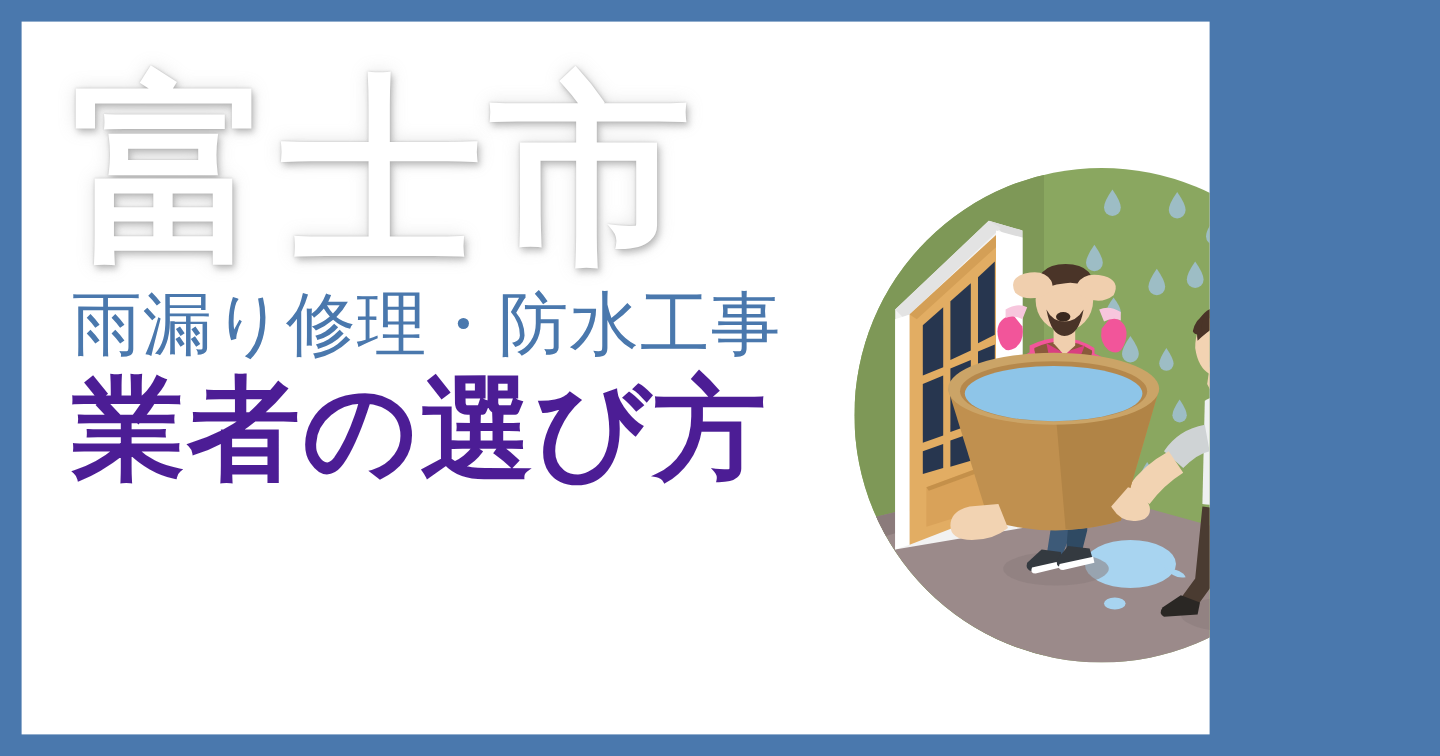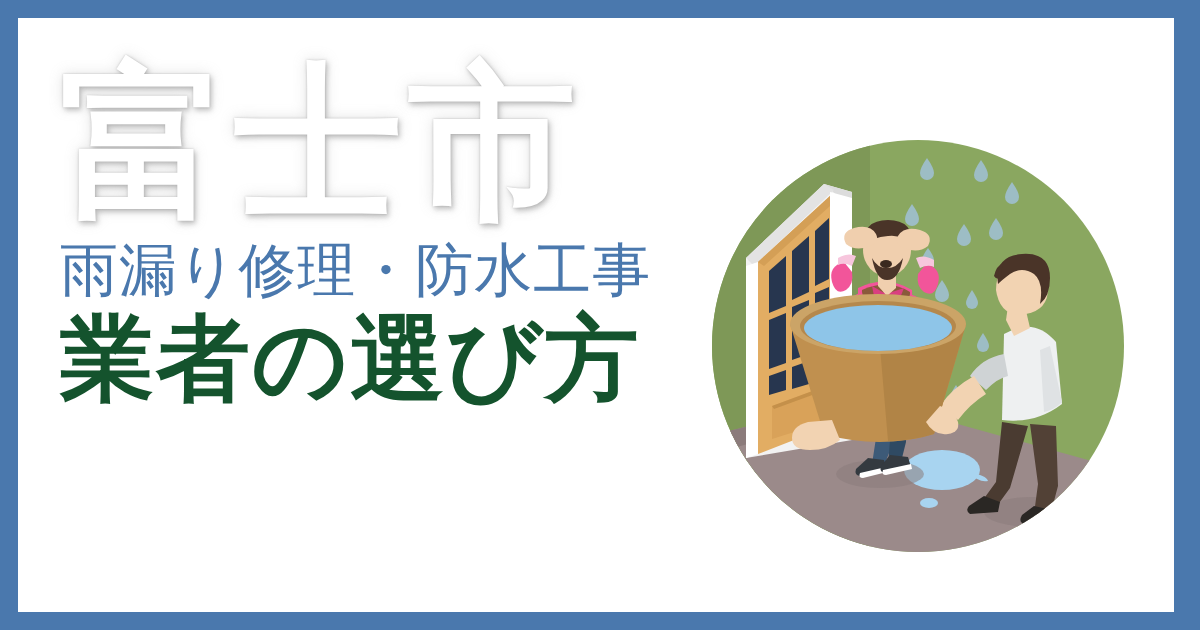--- a/index.html
+++ b/index.html
@@ -6,21 +6,21 @@
   html,body{margin:0;padding:0;}
   body{
     width:1200px;height:630px;
     background:#4a78ad;
     font-family:"Liberation Sans","DejaVu Sans",sans-serif;
     overflow:hidden;
   }
   .ogp-card{
     position:absolute;
     left:18px;top:18px;
-    width:1156px;height:594px;
+    width:990px;height:594px;
     background:#ffffff;
     overflow:hidden;
   }
 
   
   .text-block{
     position:absolute;
     left:42px; top:40px;
     width:660px;
   }
@@ -45,21 +45,21 @@
     color:#4a78ad;
     letter-spacing:1px;
     line-height:1.15;
     margin:0 0 2px 0;
     white-space:nowrap;
   }
   .main-line{
     font-family:"DejaVu Sans","Liberation Sans",sans-serif;
     font-size:94px;
     font-weight:700;
-    color:#14532d;
+    color:#4c1d95;
     letter-spacing:2px;
     line-height:1.12;
     margin:0;
     white-space:nowrap;
   }
 
   
   .illustration{
     position:absolute;
     left:694px; top:122px;

